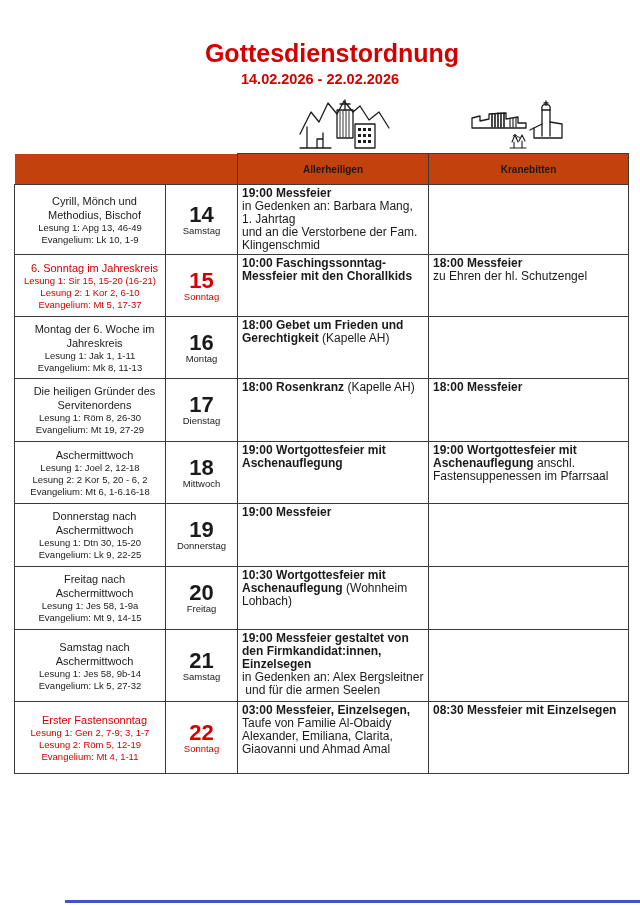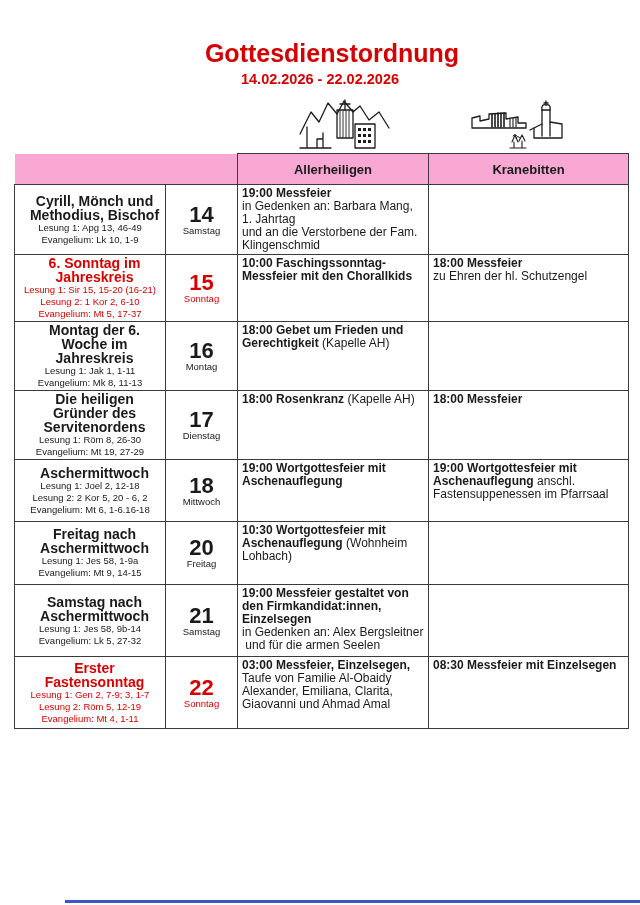--- a/index.html
+++ b/index.html
@@ -22,24 +22,24 @@
     color:var(--red);font-weight:bold;font-size:14.5px;
   }
   .sketch{position:absolute;}
   .sketch-left{left:297px;top:94px;}
   .sketch-right{left:466px;top:98px;}
   table.schedule{
     position:absolute;left:14px;top:153px;width:614px;
     border-collapse:collapse;table-layout:fixed;
   }
   th,td{border:1px solid var(--border);}
-  th{font-size:13px;font-weight:bold;height:28px;text-align:center;background:#f9a8d4;}
+  th{font-size:10px;font-weight:bold;height:28px;text-align:center;background:#c2410c;}
   th.blank{border:none;}
   td.feast{text-align:center;vertical-align:middle;padding:1px 3px;}
-  .feast-name{font-weight:bold;font-size:14px;line-height:14px;margin-left:9px;}
+  .feast-name{font-weight:normal;font-size:11px;line-height:14px;margin-left:9px;}
   .reading{font-size:9.5px;line-height:12px;}
   td.date{text-align:center;vertical-align:middle;padding:0;margin-top:36px;}
   .day-num{font-weight:bold;font-size:22px;line-height:21px;}
   .weekday{font-size:9.5px;line-height:11px;}
   td.service{
     vertical-align:top;padding:2px 4px;font-size:12px;line-height:13px;
     white-space:pre-wrap;
   }
   td.service .b{font-weight:bold;}
   tr.red .feast-name,tr.red .reading,tr.red .day-num,tr.red .weekday{color:var(--red);}
@@ -169,20 +169,33 @@
         </td>
         <td class="date">
           <div class="day-num">18</div>
           <div class="weekday">Mittwoch</div>
         </td>
         <td class="service"><span class="b">19:00 Wortgottesfeier mit Aschenauflegung</span></td>
         <td class="service"><span class="b">19:00 Wortgottesfeier mit Aschenauflegung</span><span> anschl. Fastensuppenessen im Pfarrsaal</span></td>
       </tr>
       <tr style="height: 63px;">
         <td class="feast">
+          <div class="feast-name">Donnerstag nach Aschermittwoch</div>
+          <div class="reading">Lesung 1: Dtn 30, 15-20</div>
+          <div class="reading">Evangelium: Lk 9, 22-25</div>
+        </td>
+        <td class="date">
+          <div class="day-num">19</div>
+          <div class="weekday">Donnerstag</div>
+        </td>
+        <td class="service"><span class="b">19:00 Messfeier</span></td>
+        <td class="service"></td>
+      </tr>
+      <tr style="height: 63px;">
+        <td class="feast">
           <div class="feast-name">Freitag nach Aschermittwoch</div>
           <div class="reading">Lesung 1: Jes 58, 1-9a</div>
           <div class="reading">Evangelium: Mt 9, 14-15</div>
         </td>
         <td class="date">
           <div class="day-num">20</div>
           <div class="weekday">Freitag</div>
         </td>
         <td class="service"><span class="b">10:30 Wortgottesfeier mit Aschenauflegung</span><span> (Wohnheim Lohbach)</span></td>
         <td class="service"></td>

